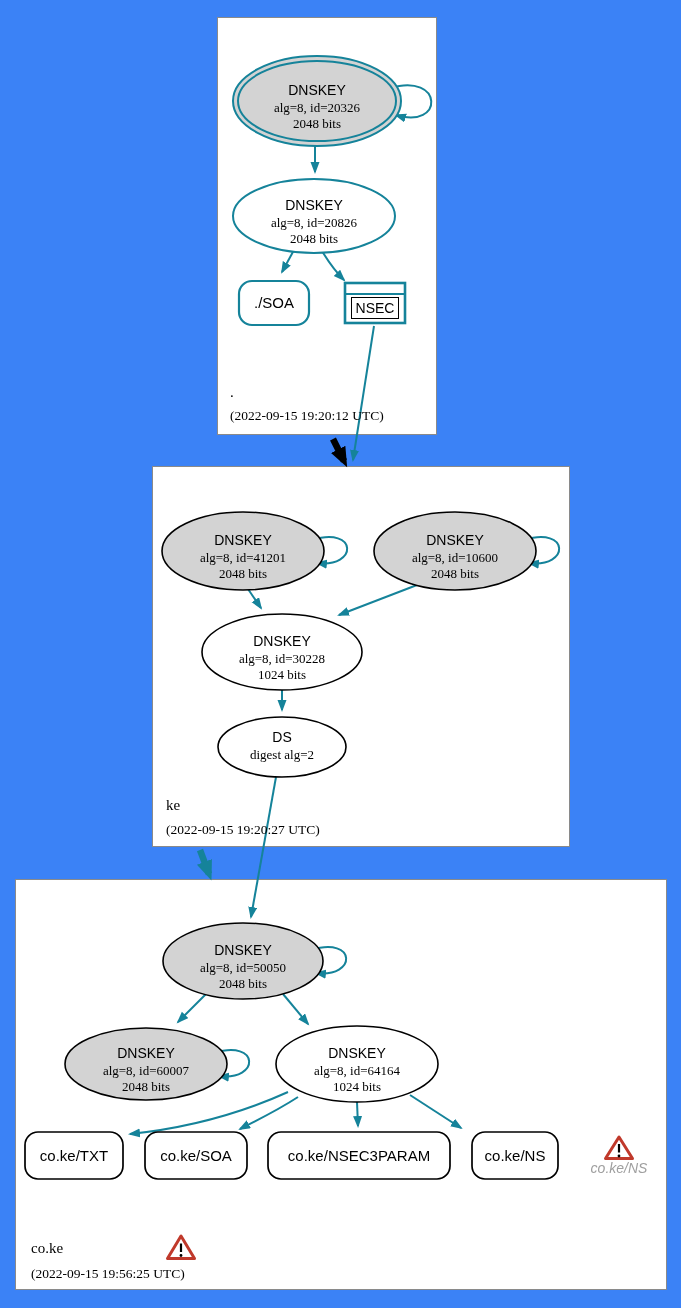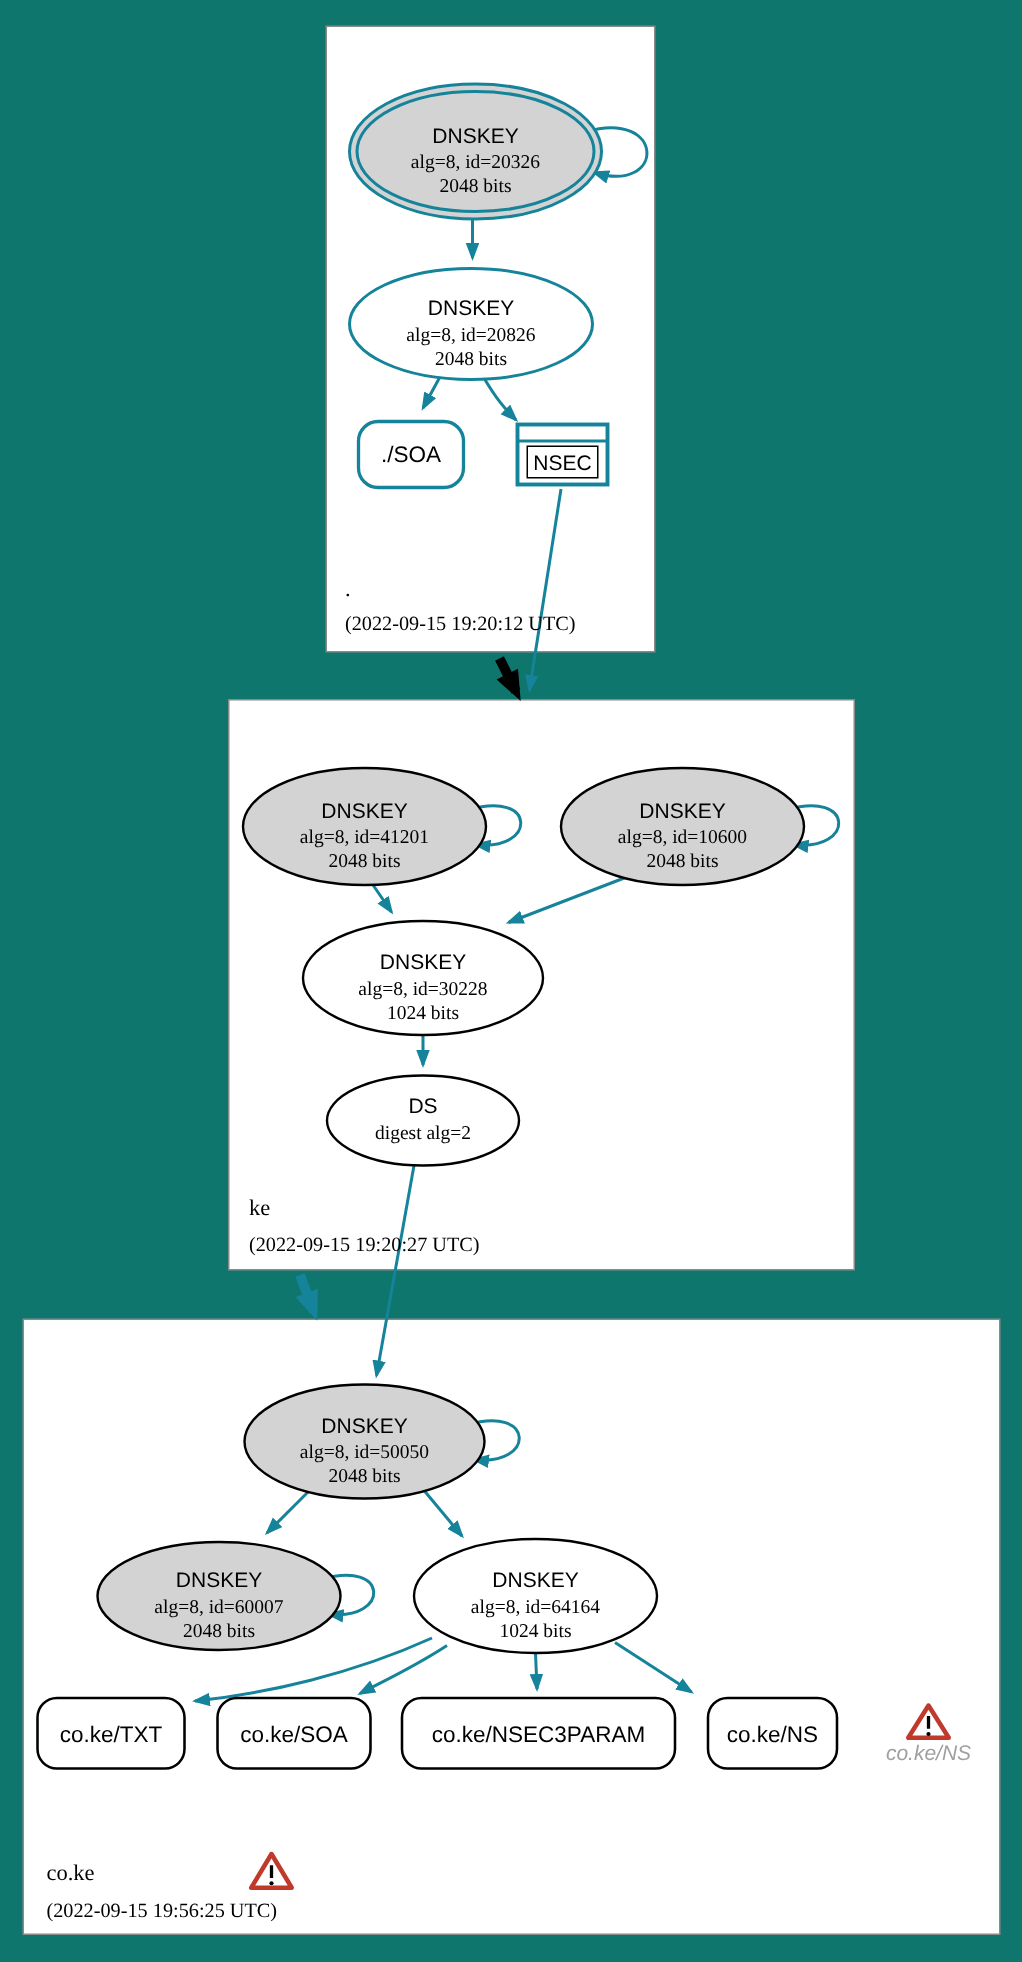--- a/index.html
+++ b/index.html
@@ -3,21 +3,21 @@
 <meta charset="utf-8">
 <style>
   :root{
     --teal:#15839a;
     --gray_fill:#d3d3d3;
     --red:#c0392b;
     --ghost:#9f9f9f;
     --box_border:#8a8a8a;
   }
   html,body{margin:0;padding:0;background:#ffffff;}
-  .stage{position:relative;width:681px;height:1308px;background:#0f766e;}
+  .stage{position:relative;width:681px;height:1308px;background:#3b82f6;}
   svg{display:block;}
   .box{fill:#fff;stroke:var(--box_border);stroke-width:1;}
   .ell-teal-gray{fill:var(--gray_fill);stroke:var(--teal);stroke-width:2;}
   .ell-teal-none{fill:none;stroke:var(--teal);stroke-width:2;}
   .ell-teal-white{fill:#fff;stroke:var(--teal);stroke-width:2;}
   .ell-black-gray{fill:var(--gray_fill);stroke:#000;stroke-width:1.6;}
   .ell-black-white{fill:#fff;stroke:#000;stroke-width:1.6;}
   .rr{fill:#fff;stroke:#000;stroke-width:1.7;}
   .rr-teal{fill:#fff;stroke:var(--teal);stroke-width:2.2;}
   .nsec-outer{fill:#fff;stroke:var(--teal);stroke-width:2.6;}

